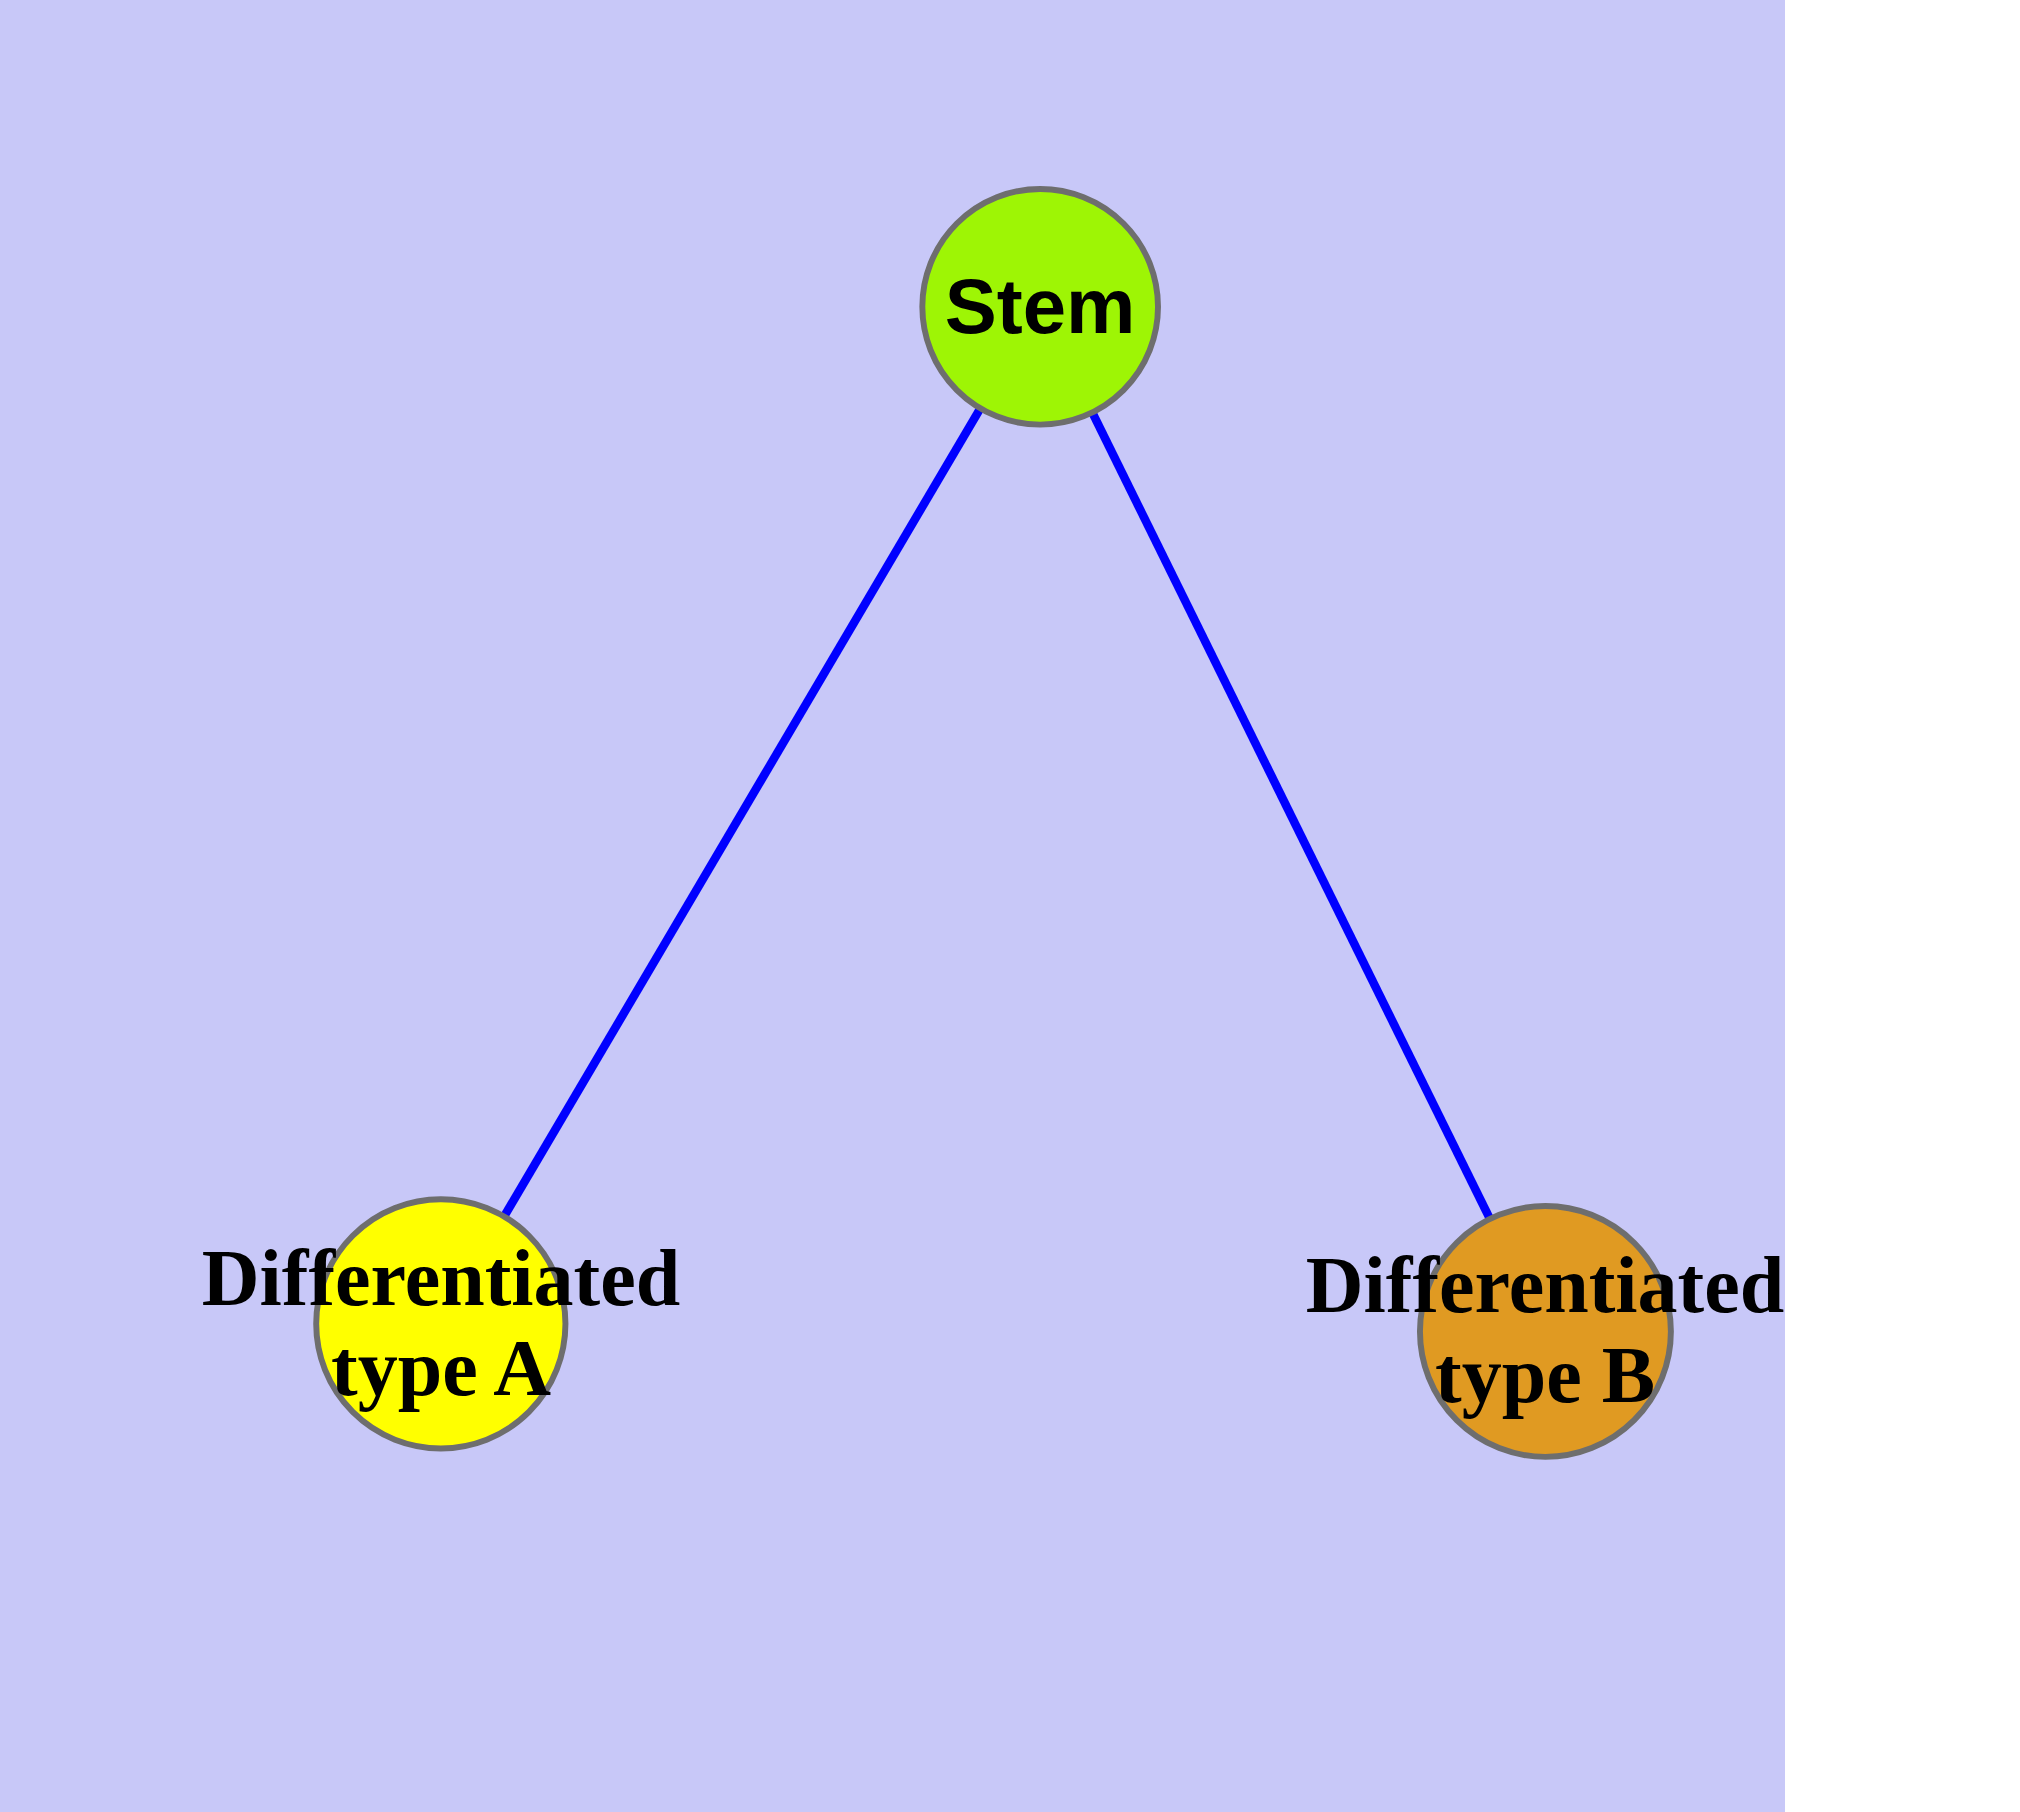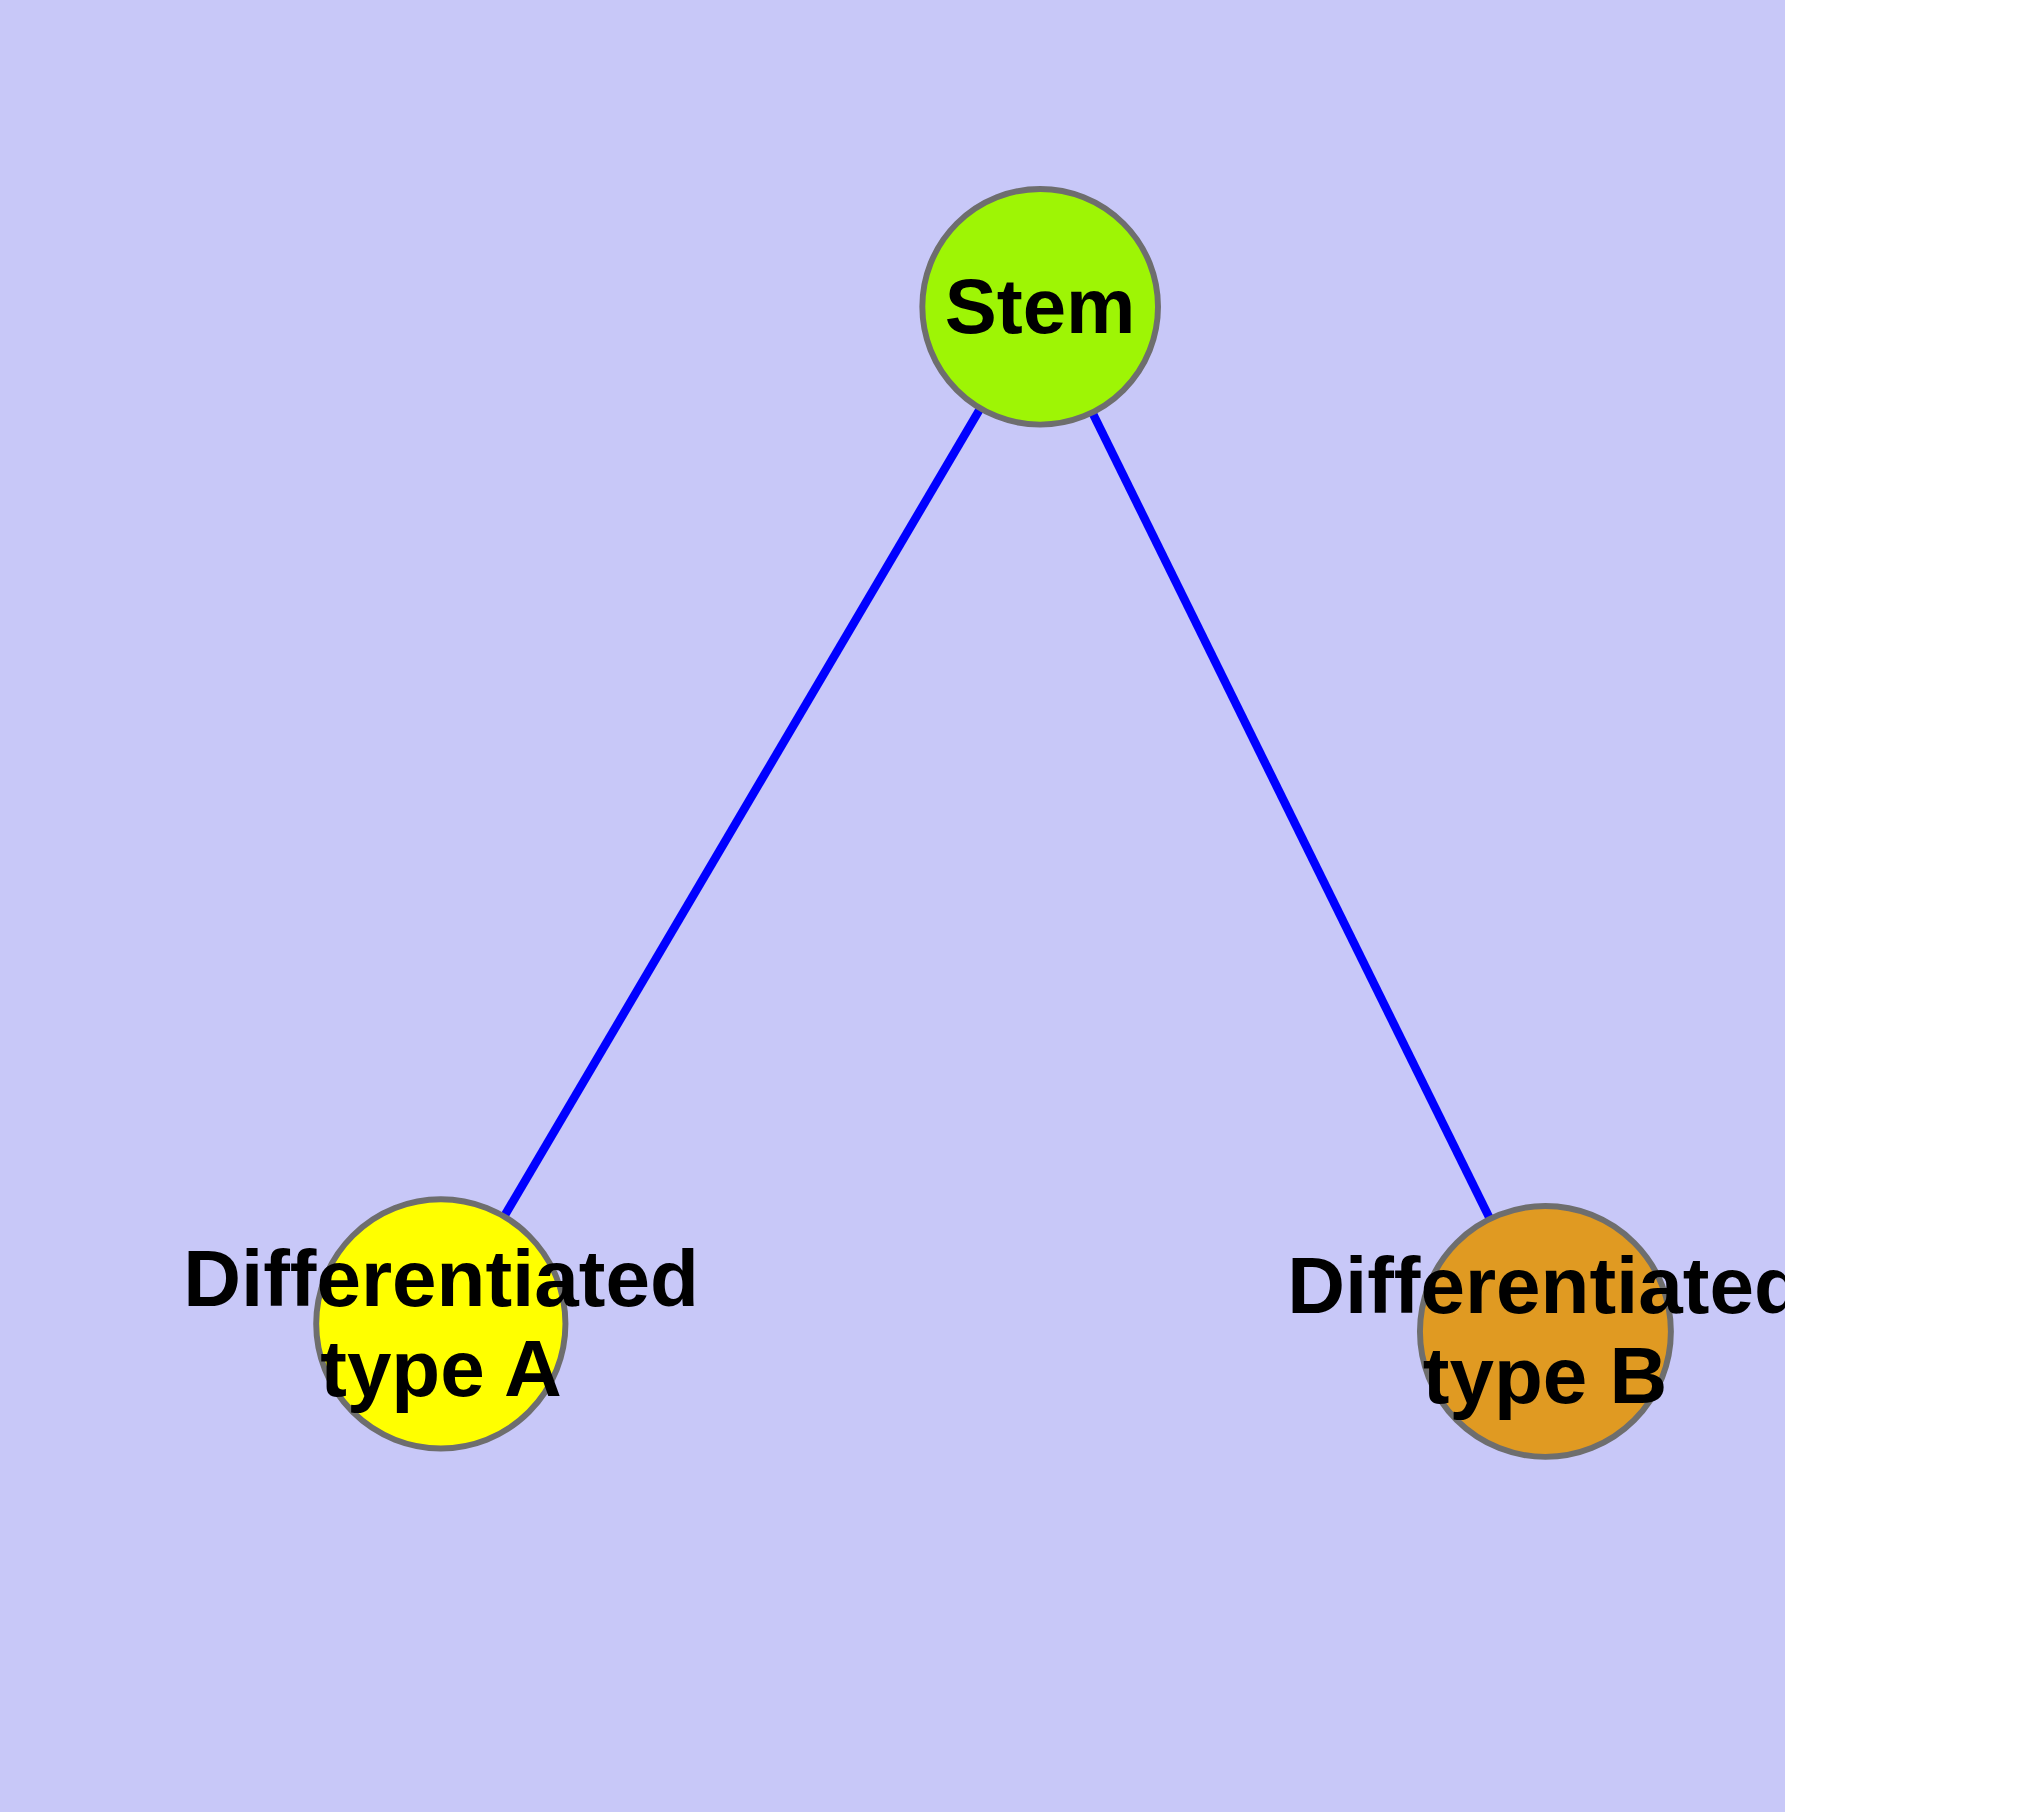--- a/index.html
+++ b/index.html
@@ -36,20 +36,21 @@
     line-height: 1.12;
     white-space: pre;
     pointer-events: none;
     transform: translate(-50%, -50%);
   }
   .node-label.stem {
     font-size: 78px;
   }
   .node-label.leaf {
     font-size: 80px;
+    font-family: Liberation Serif, serif;
   }
 </style>
 </head>
 <body>
 
 <div id="canvas" style="width: 1785px; height: 1812px;">
 
   <div id="bg-rect" style="background: rgb(200, 200, 248);"></div>
 
   <svg id="graph-svg" viewBox="0 0 2384 2138" preserveAspectRatio="none" style="width: 2021px; height: 1812px;">

